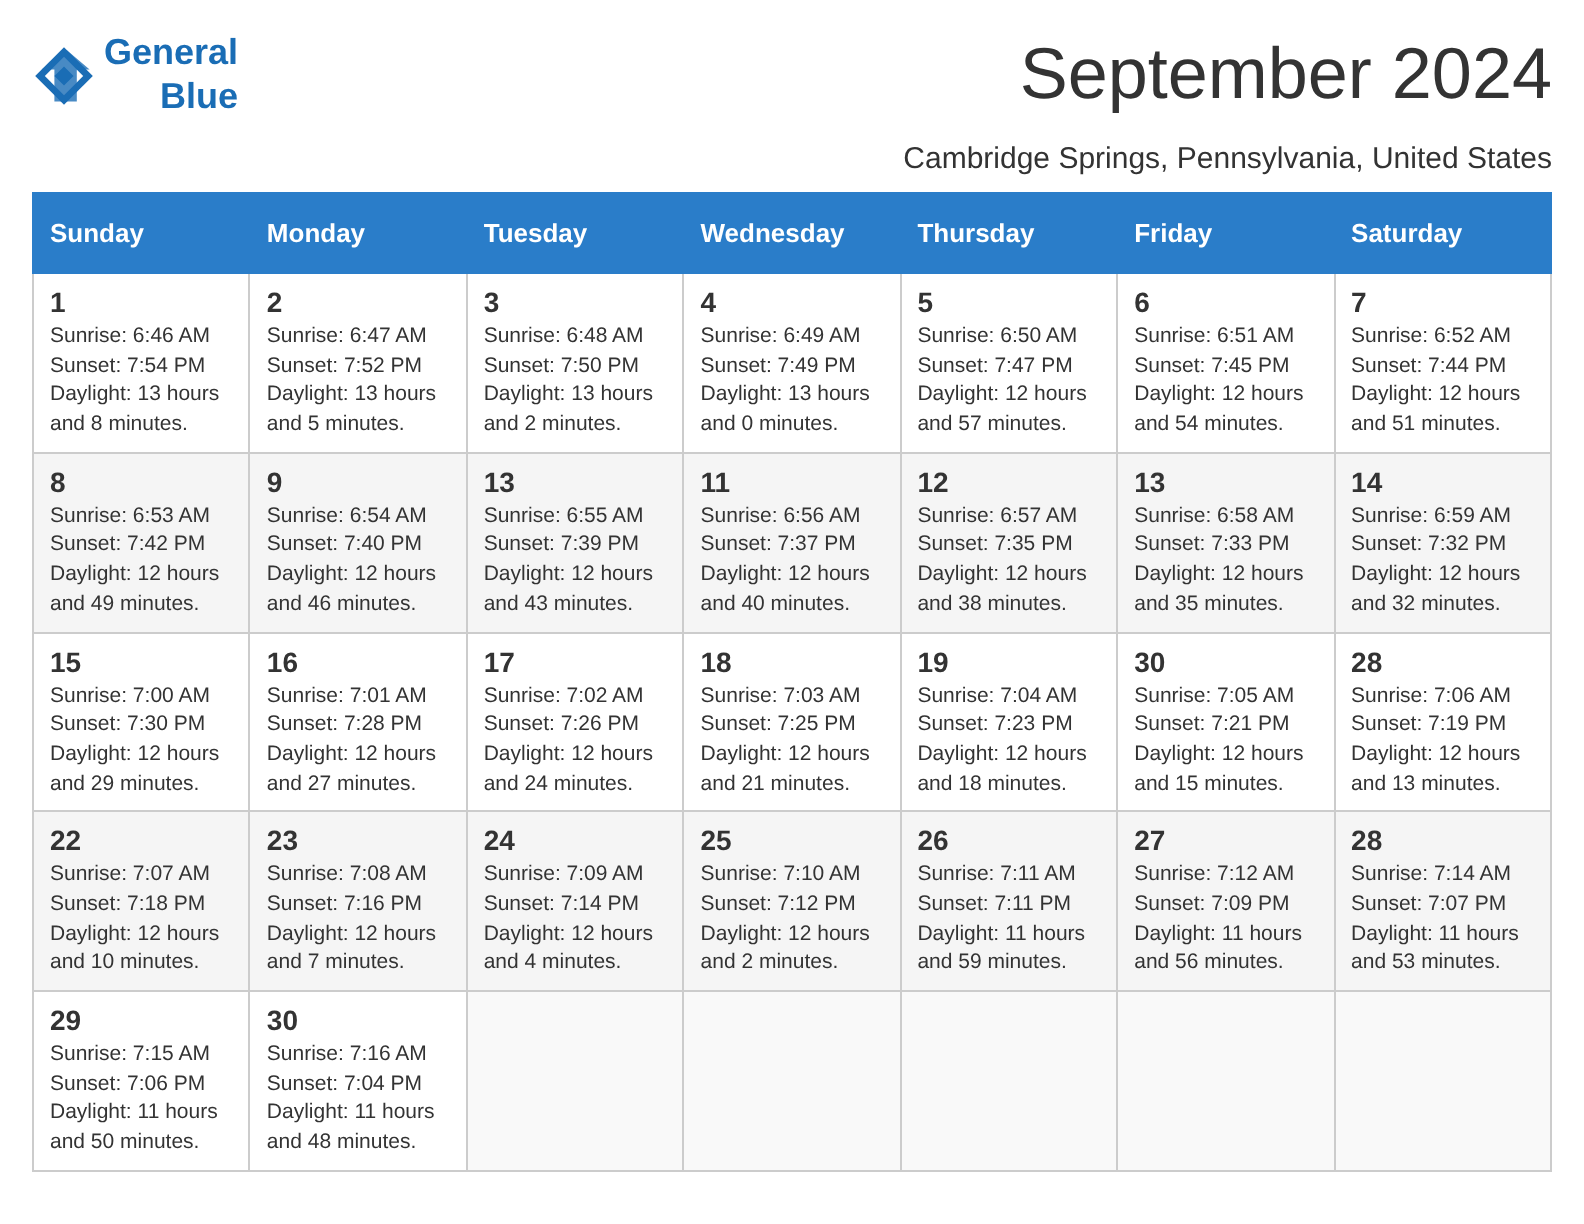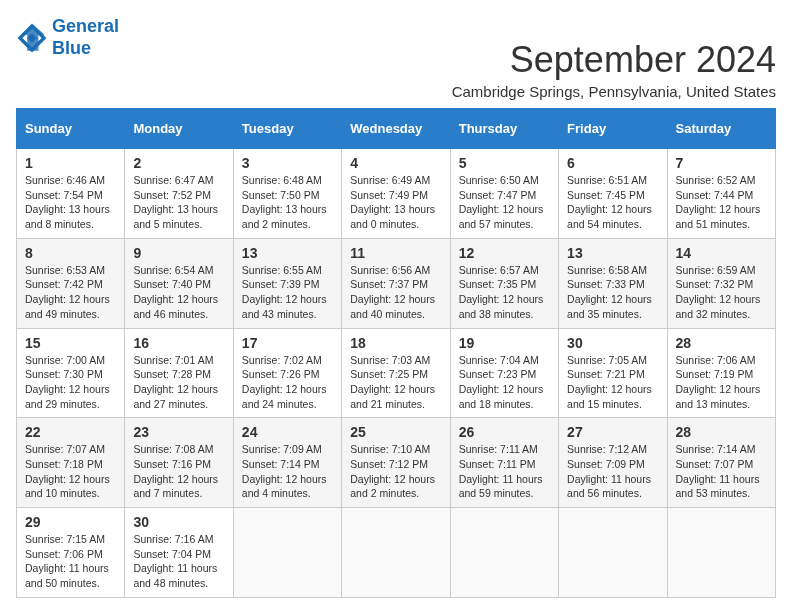--- a/index.html
+++ b/index.html
@@ -12,39 +12,39 @@
     }
     .header-logo {
       display: flex;
       align-items: flex-start;
       justify-content: space-between;
       margin-bottom: 4px;
     }
     .logo-area {
       display: flex;
       align-items: center;
+      text-align: right;
     }
     .logo-icon {
       width: 32px;
       height: 32px;
       margin-right: 4px;
     }
     .title-area {
       text-align: right;
     }
     .month-title {
       font-size: 36px;
       font-weight: normal;
       color: #333;
-      margin-top: 23px;
     }
     .location-title {
       font-size: 15px;
       color: #333;
-      margin-top: 2px;
+      margin-top: 13px;
     }
     .calendar-table {
       width: 100%;
       border-collapse: collapse;
       margin-top: 8px;
       font-size: 11px;
     }
     .calendar-table th {
       background: #2a7dc9;
       color: #fff;

